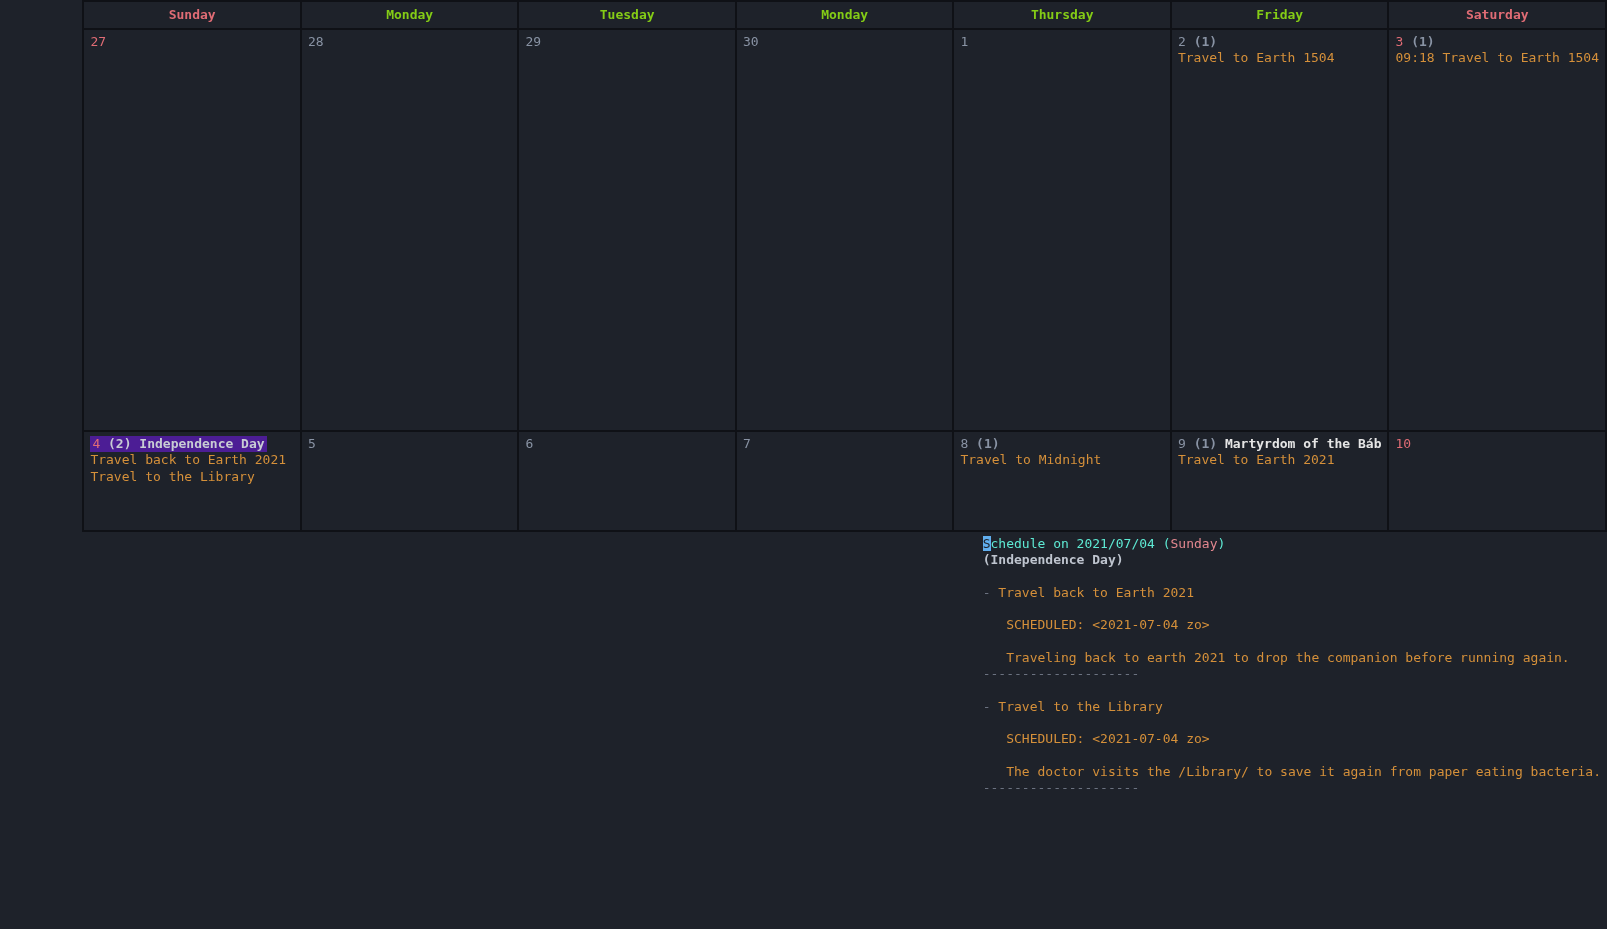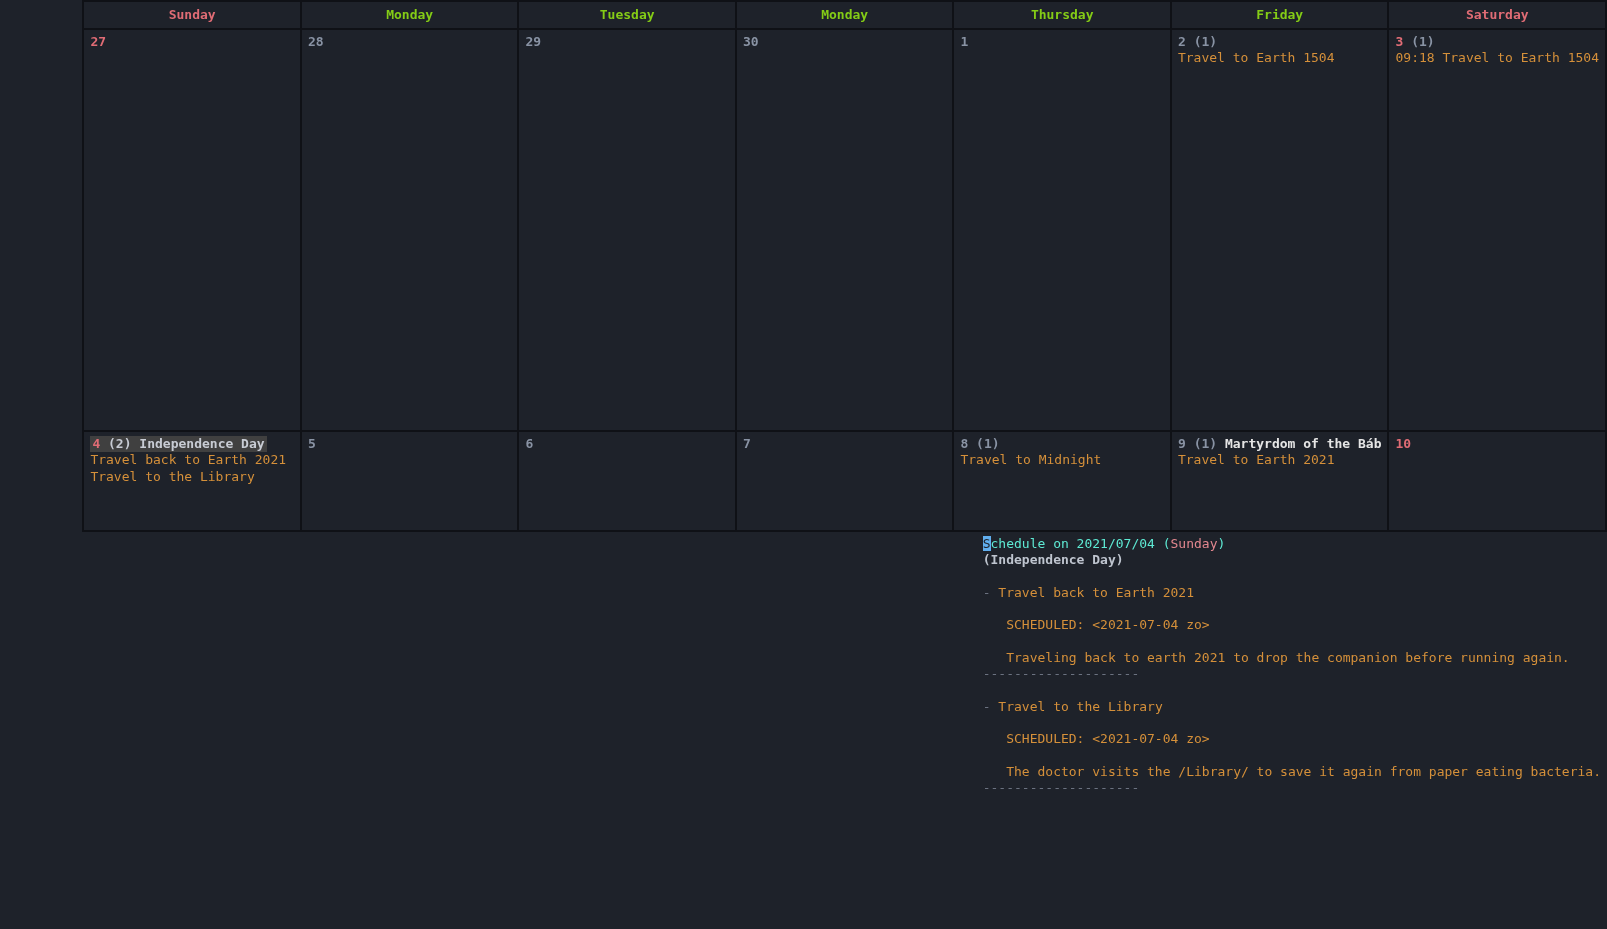--- a/index.html
+++ b/index.html
@@ -27,26 +27,26 @@
     padding-top: 5px;
     color: #84cc16;
   }
   .hd.weekend { color: #e06c75; }
   .cell {
     border: 1px solid #0f1116;
     padding: 4px 6px;
     overflow: hidden;
     white-space: nowrap;
   }
-  .daynum { color: #8993a4; font-weight: bold; }
+  .daynum { color: #8993a4; font-weight: normal; }
   .daynum.weekend { color: #e06c75; }
   .count { color: #8993a4; font-weight: bold; }
   .holiday { color: #e5e5e5; font-weight: bold; }
   .ev { color: #d5903a; }
-  .sel { background: #404040; display: inline-block; padding: 0 2px; }
+  .sel { background: #4c1d95; display: inline-block; padding: 0 2px; }
   .sel .daynum { color: #e06c75; }
   .sel .count, .sel .holiday { color: #c8ccd4; }
   .schedule { padding: 4px 6px; white-space: pre; }
   .sched-title { }
   .cur { background: #61afef; color: #1e222a; }
   .blue { color: #5eead4; }
   .pink { color: #e2878f; }
   .grey { color: #bfc5cf; font-weight: bold; }
   .orange { color: #d5903a; }
   .dash { color: #6b7280; }

